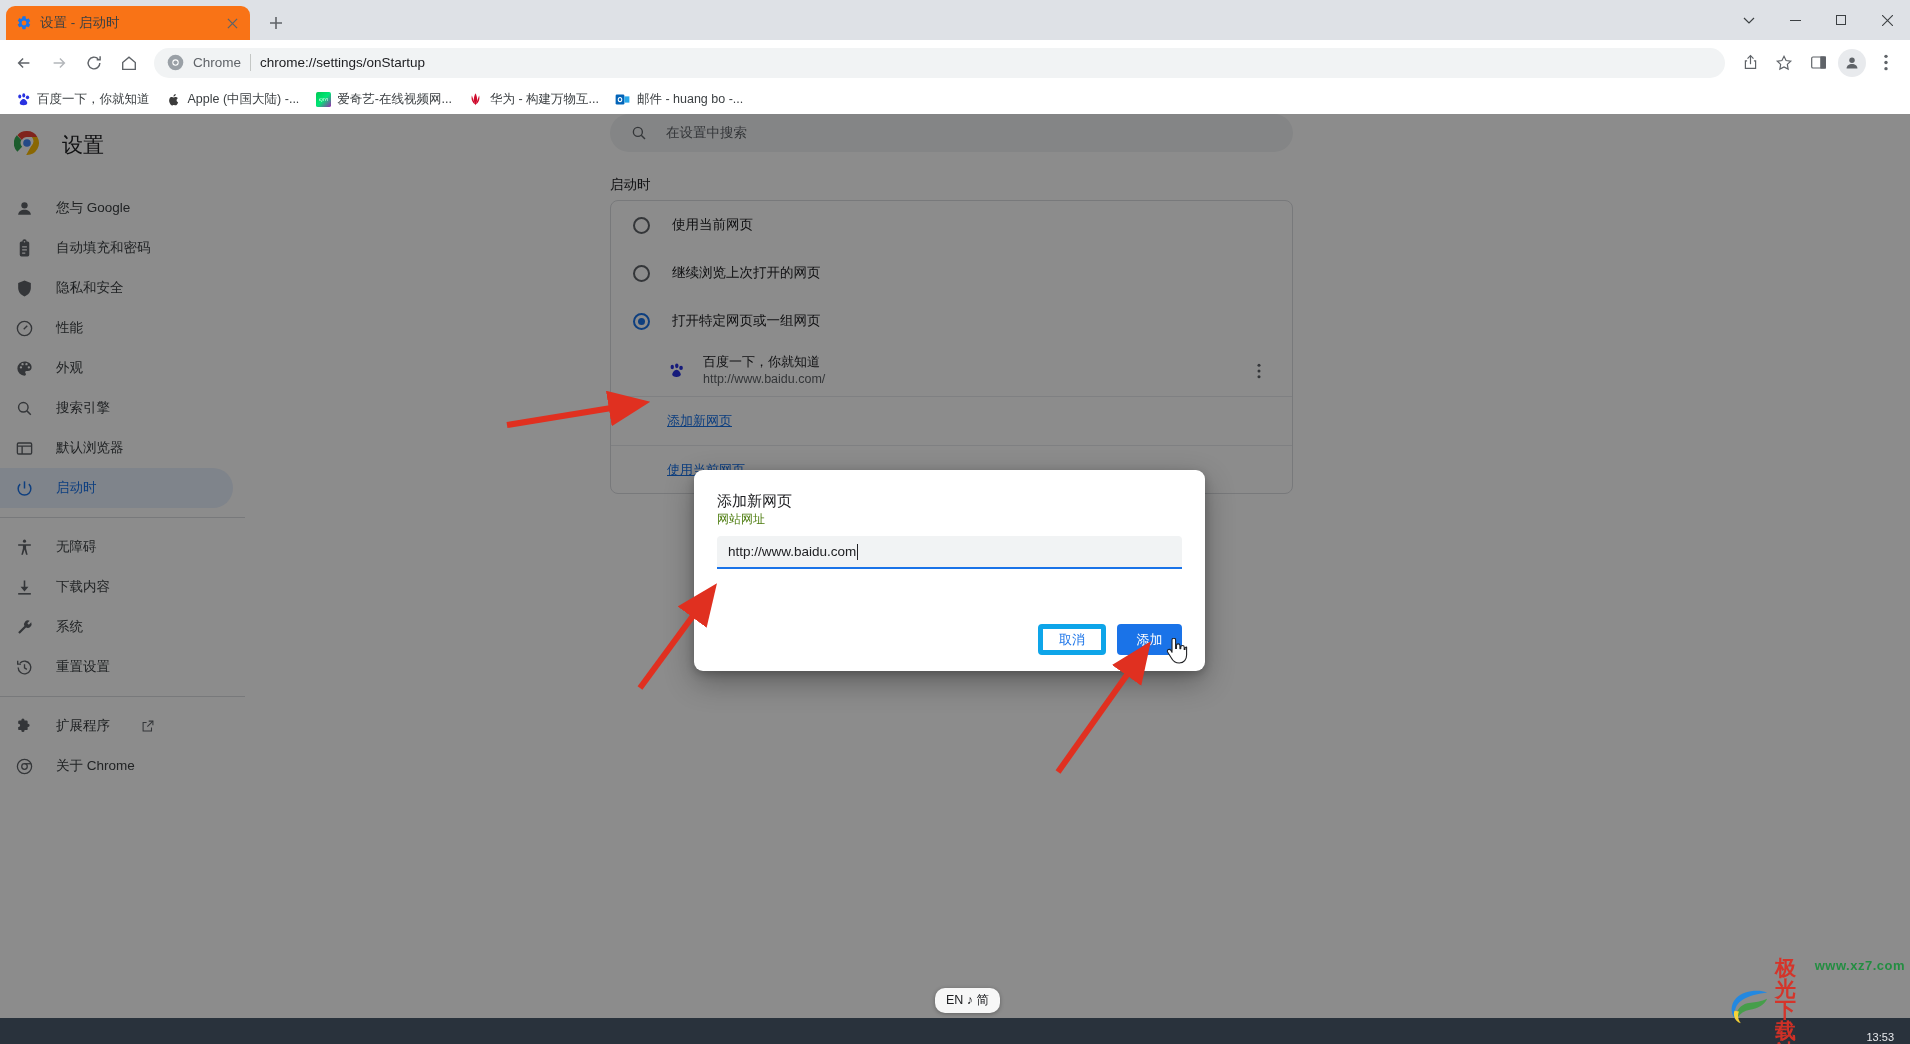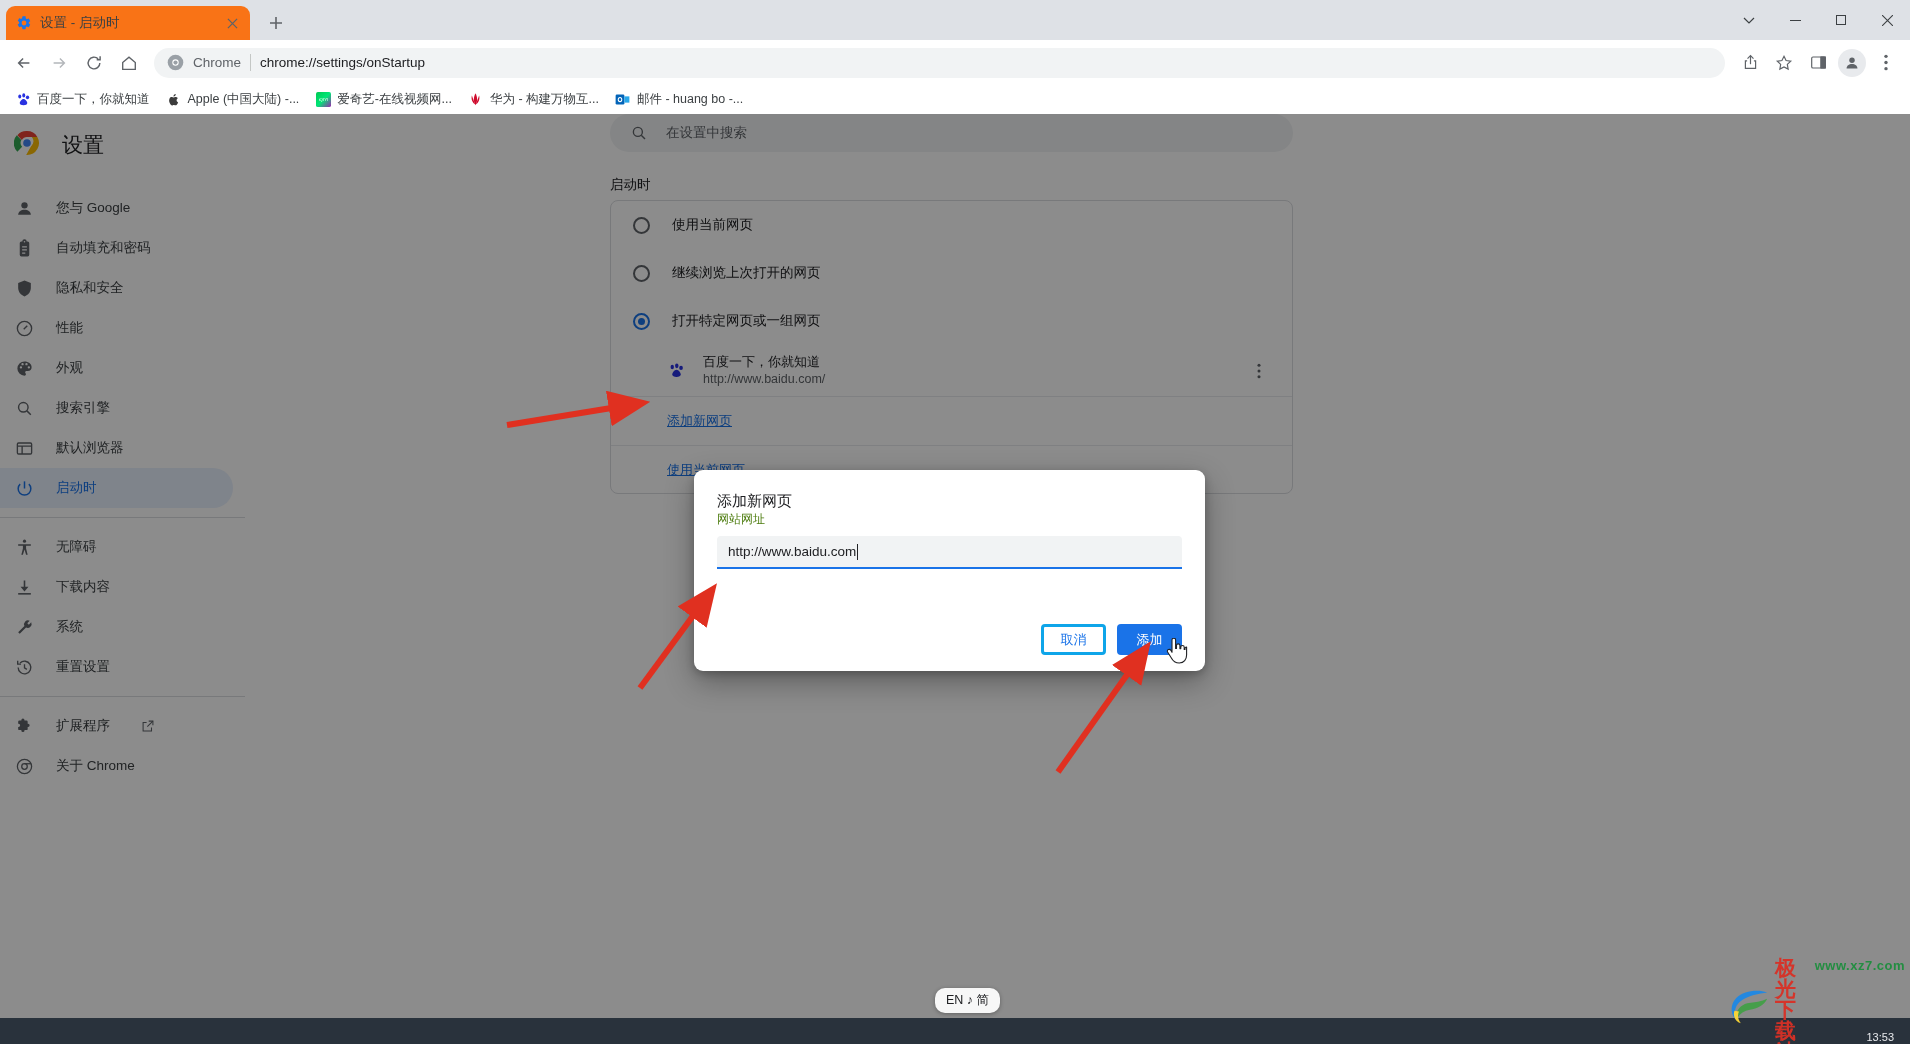--- a/index.html
+++ b/index.html
@@ -228,21 +228,21 @@
     position: absolute; right: 23px; bottom: 16px;
     display: flex; align-items: center; gap: 11px;
   }
   .btn {
     height: 31px; min-width: 65px;
     border-radius: 4px;
     display: flex; align-items: center; justify-content: center;
     font-size: 13px;
     padding: 0 16px;
   }
-  .btn-cancel { border: 3px solid #0ea5e9; color: #1a73e8; background: #fff; }
+  .btn-cancel { border: 5px solid #0ea5e9; color: #1a73e8; background: #fff; }
   .btn-add { background: #1a73e8; color: #ffffff; }
   .cursor-hand {
     position: absolute; z-index: 70;
     left: 1164px; top: 638px;
     width: 22px; height: 26px;
     pointer-events: none;
   }
 
   
   .arrows { position: absolute; inset: 0; z-index: 65; pointer-events: none; }

